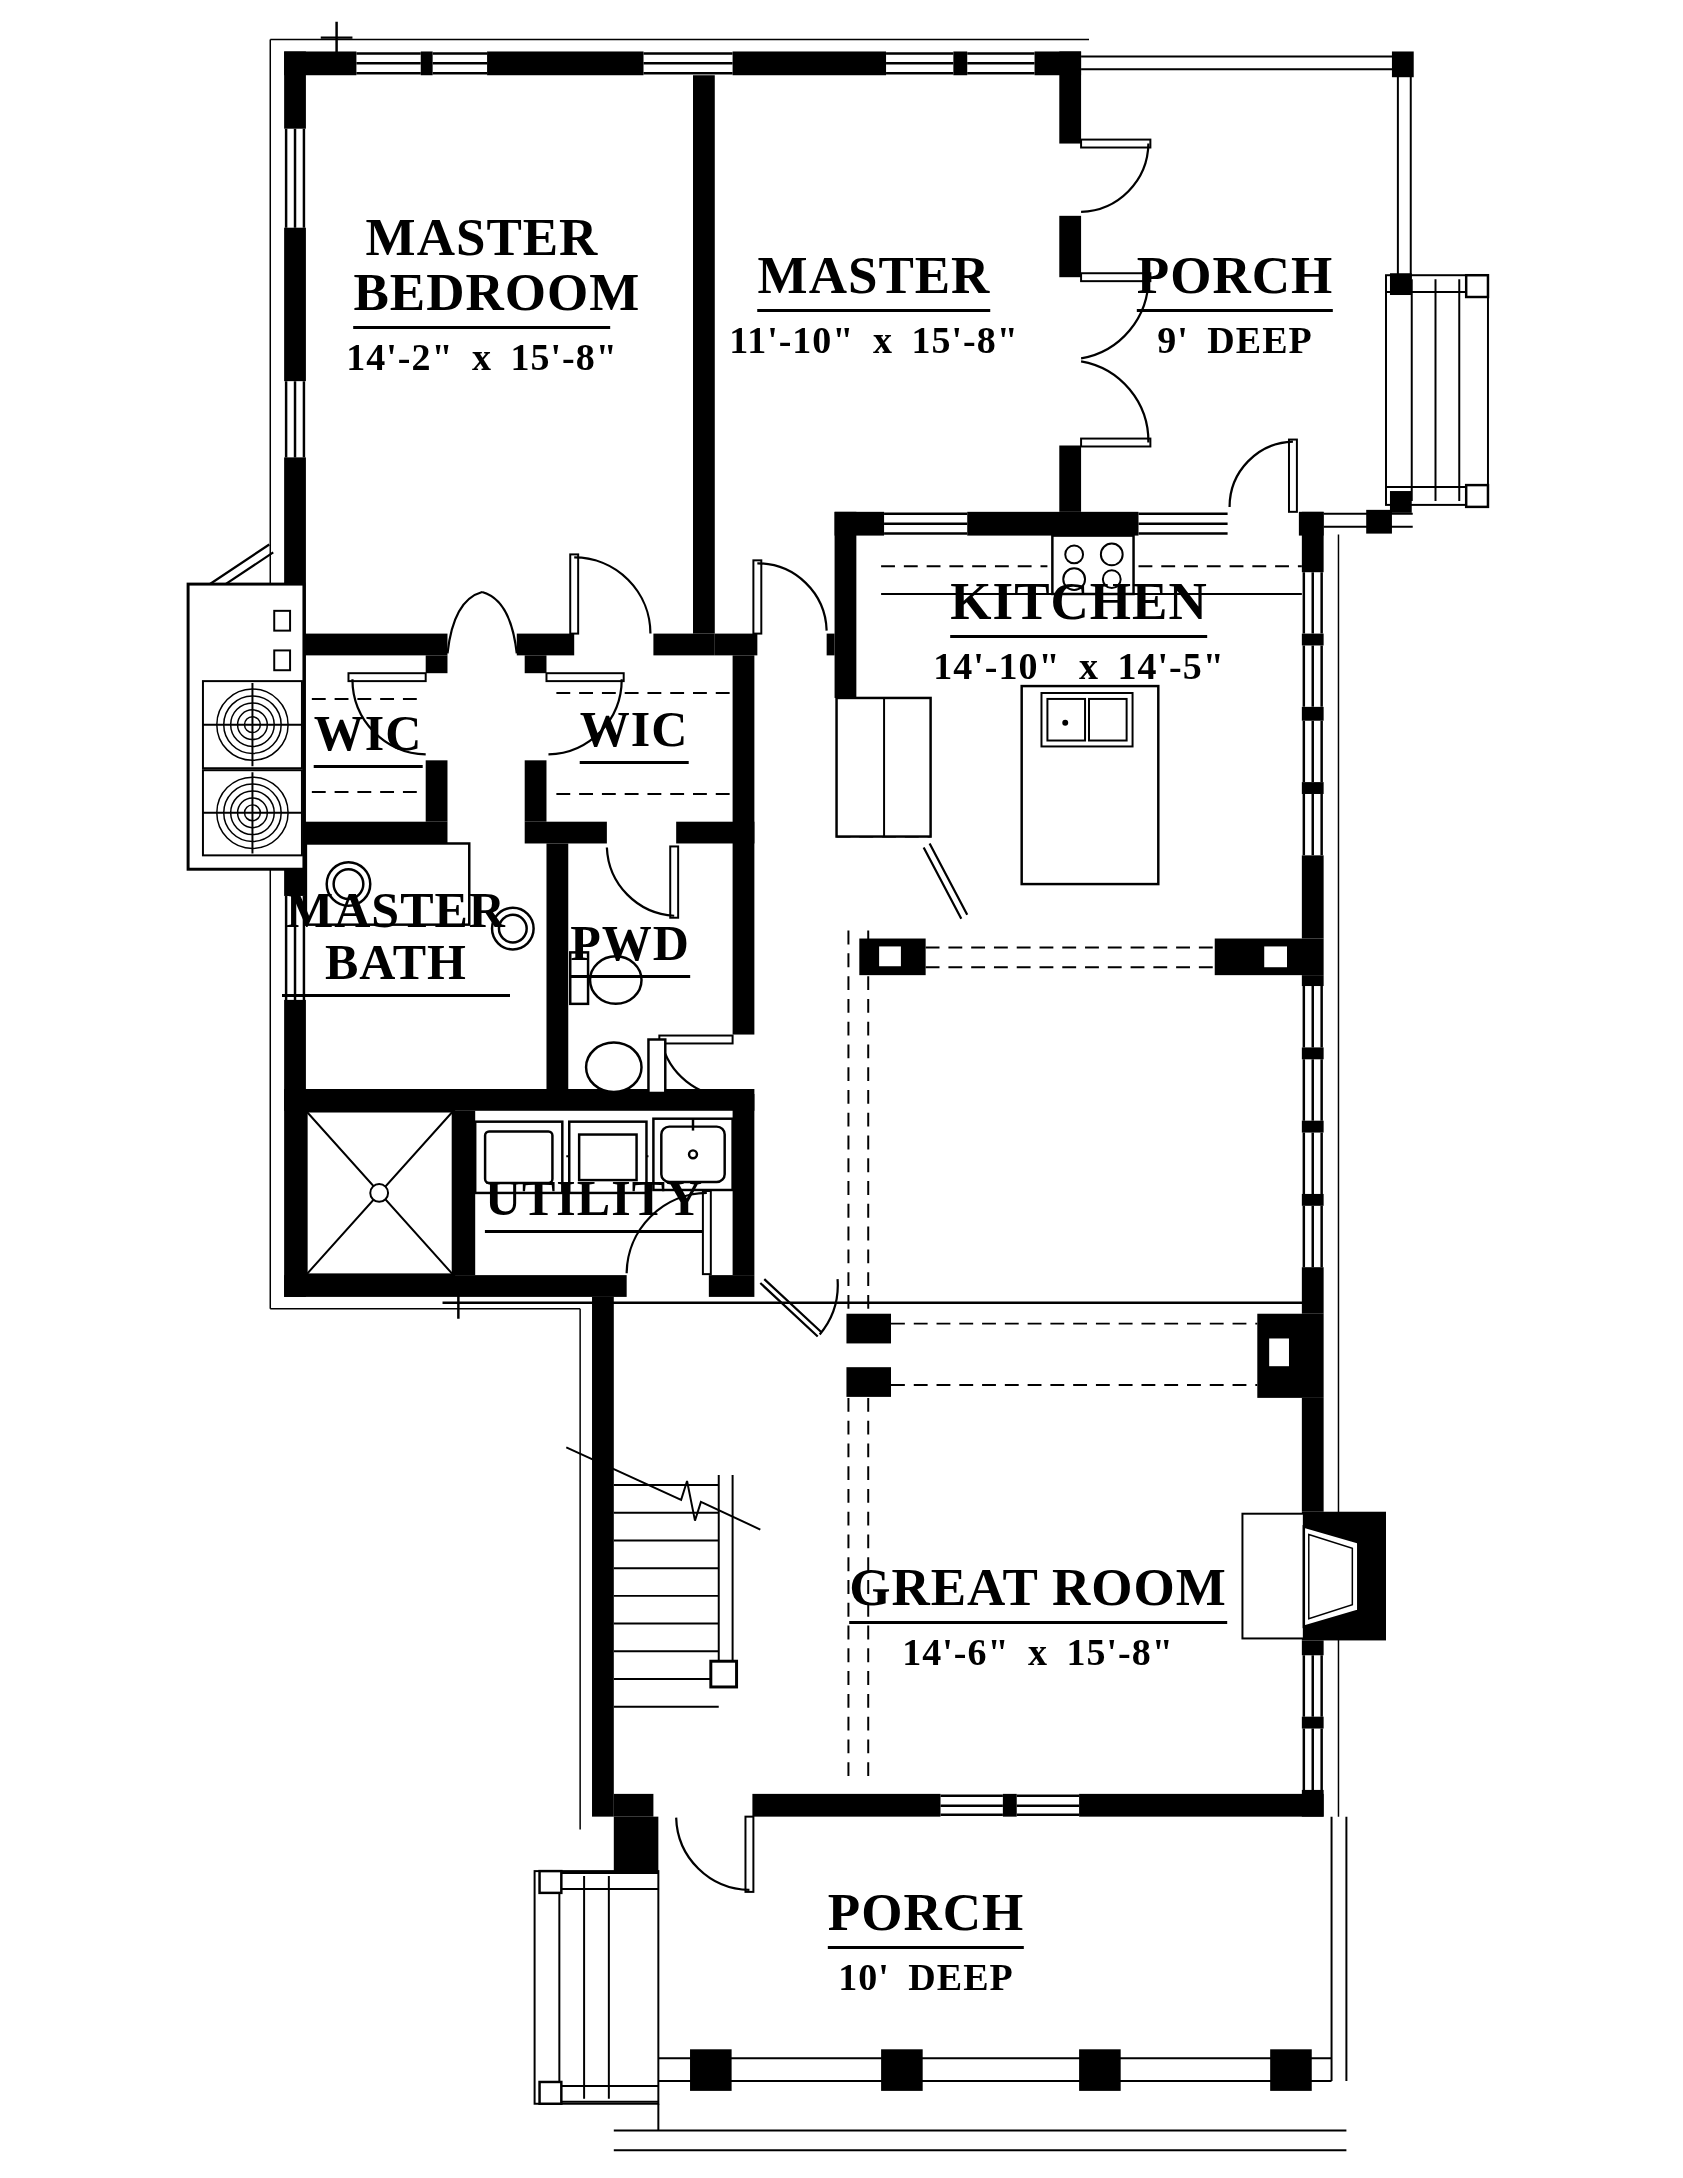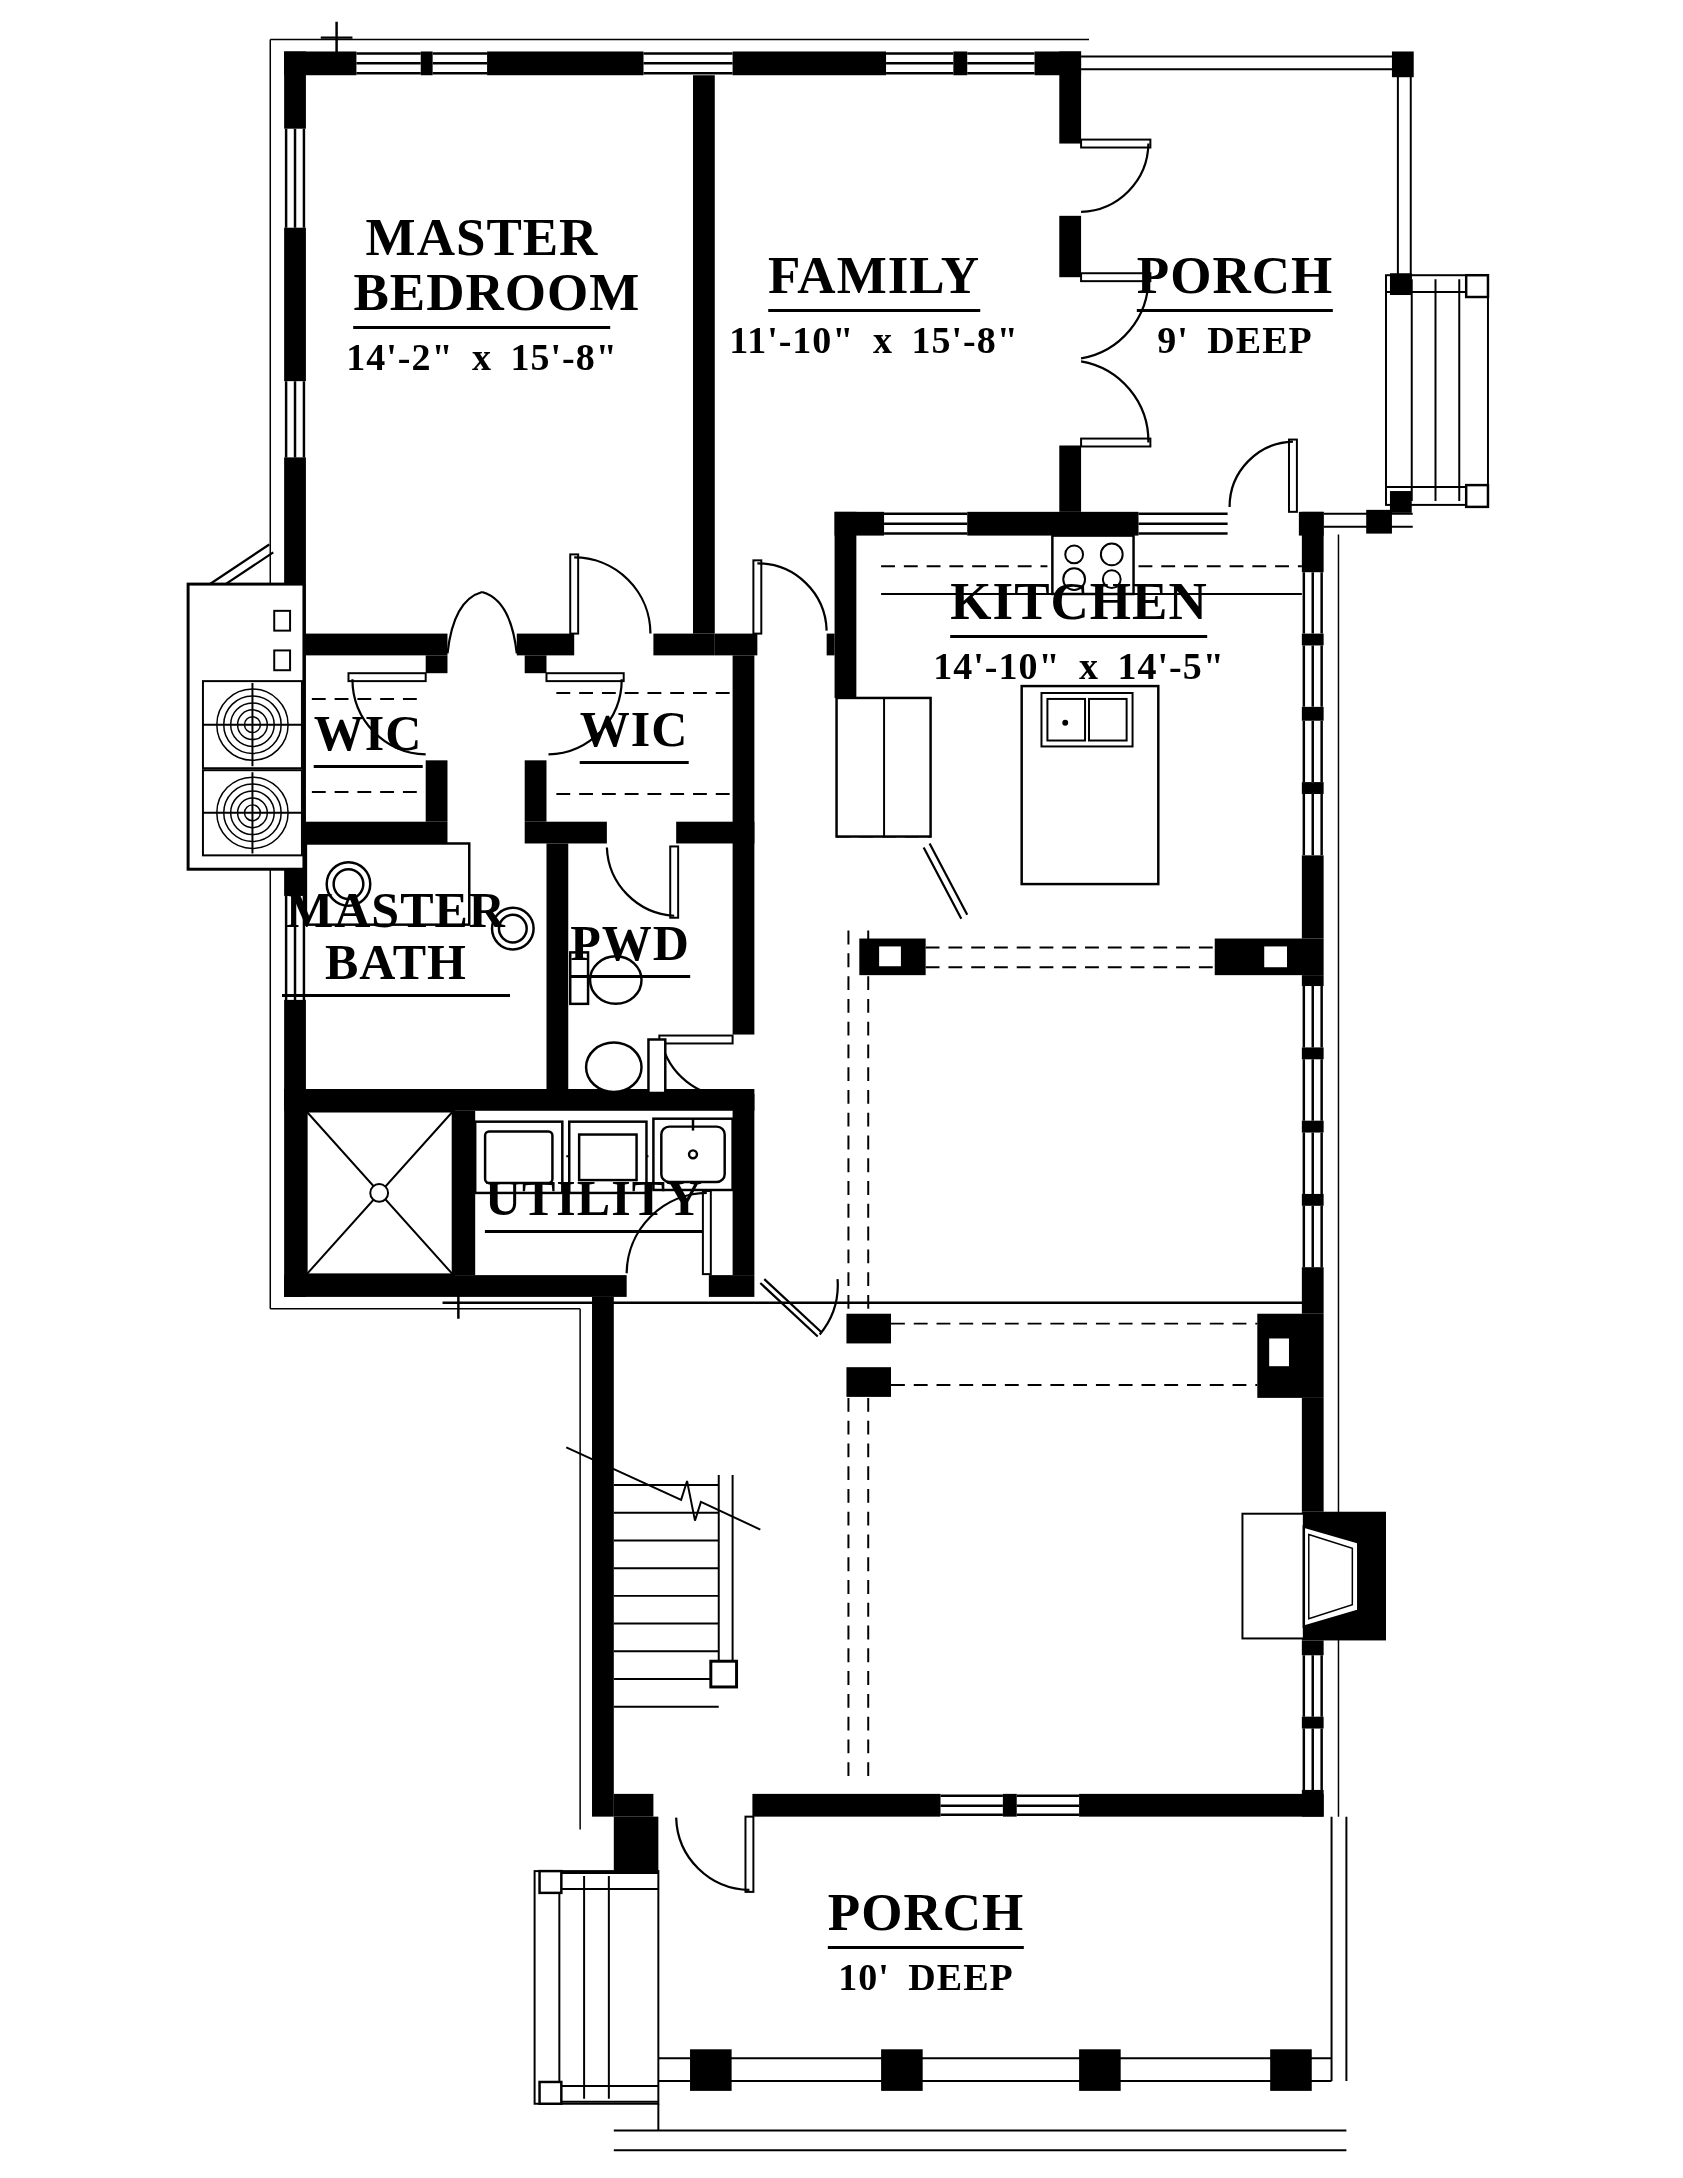--- a/index.html
+++ b/index.html
@@ -314,21 +314,21 @@
     <rect x="545" y="1890" width="22" height="22" stroke-width="2.5"></rect>
     <rect x="545" y="2103" width="22" height="22" stroke-width="2.5"></rect>
   </g>
 </svg>
 
   <div class="room-label" id="lbl-master-bedroom">
     <div class="rname">MASTER BEDROOM</div>
     <div class="rdims">14'-2" x 15'-8"</div>
   </div>
   <div class="room-label" id="lbl-family">
-    <div class="rname">FAMILY</div>
+    <div class="rname">MASTER</div>
     <div class="rdims">11'-10" x 15'-8"</div>
   </div>
   <div class="room-label" id="lbl-porch-upper">
     <div class="rname">PORCH</div>
     <div class="rdims">9' DEEP</div>
   </div>
   <div class="room-label" id="lbl-kitchen">
     <div class="rname">KITCHEN</div>
     <div class="rdims">14'-10" x 14'-5"</div>
   </div>
@@ -345,19 +345,23 @@
     
   </div>
   <div class="room-label" id="lbl-pwd">
     <div class="rname">PWD</div>
     
   </div>
   <div class="room-label" id="lbl-utility">
     <div class="rname">UTILITY</div>
     
   </div>
+  <div class="room-label" id="lbl-great-room">
+    <div class="rname">GREAT ROOM</div>
+    <div class="rdims">14'-6" x 15'-8"</div>
+  </div>
   <div class="room-label" id="lbl-porch-lower">
     <div class="rname">PORCH</div>
     <div class="rdims">10' DEEP</div>
   </div>
 
 </div>
 
 
 </body></html>

